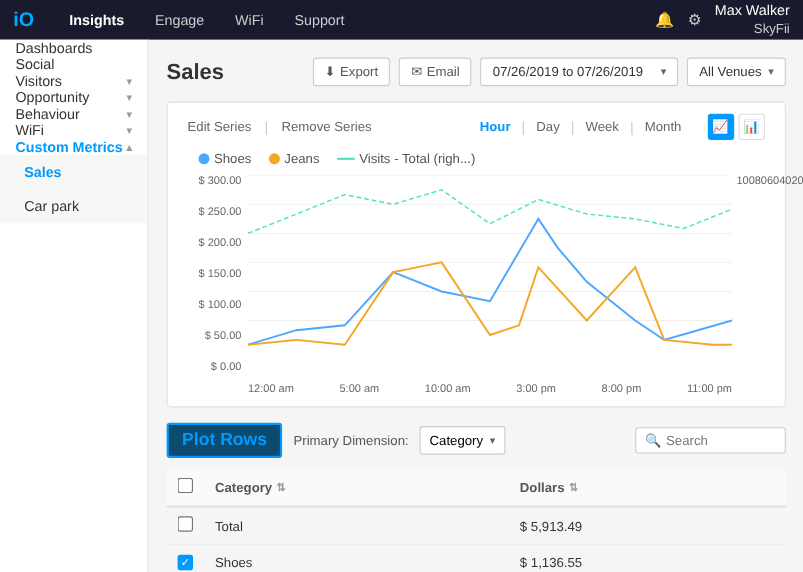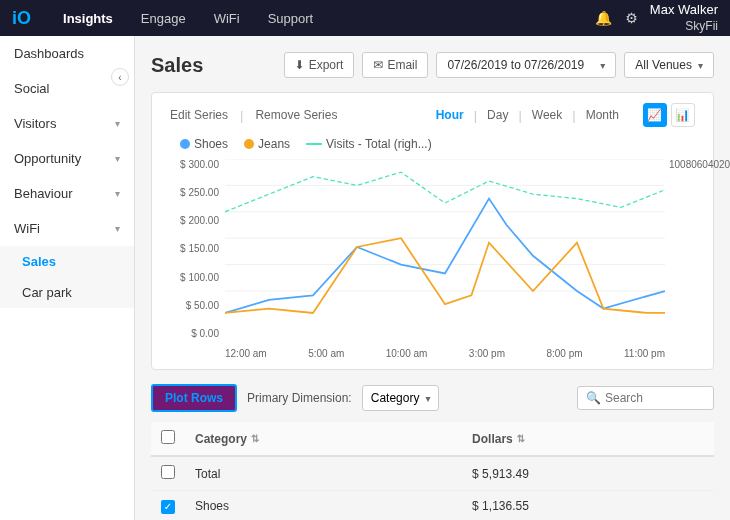--- a/index.html
+++ b/index.html
@@ -14,21 +14,21 @@
     .top-nav .nav-right { display: flex; align-items: center; gap: 12px; }
     .top-nav .nav-icon { color: #ccc; font-size: 14px; cursor: pointer; }
     .top-nav .user-info { color: #ccc; font-size: 12px; text-align: right; line-height: 1.3; }
     .top-nav .user-info .username { color: #fff; font-size: 13px; }
 
     
     .main-layout { display: flex; flex: 1; overflow: hidden; }
 
     
     .sidebar { width: 135px; background: #fff; border-right: 1px solid #e0e0e0; display: flex; flex-direction: column; overflow-y: auto; flex-shrink: 0; }
-    .sidebar-item { padding: 10px 14px; color: #333; cursor: pointer; display: flex; justify-content: space-between; align-items: center; font-size: 13px; border-bottom: none; }
+    .sidebar-item { padding: 0 14px; color: #333; cursor: pointer; display: flex; justify-content: space-between; align-items: center; font-size: 13px; border-bottom: none; }
     .sidebar-item.active { color: #0099ff; font-weight: 600; }
     .sidebar-item .chevron { color: #999; font-size: 10px; }
     .sidebar-section { background: #f7f7f7; }
     .sidebar-sub { padding: 8px 14px 8px 22px; color: #333; cursor: pointer; font-size: 13px; }
     .sidebar-sub.active { color: #0099ff; font-weight: 600; }
 
     
     .content { flex: 1; overflow-y: auto; padding: 16px; position: relative; }
 
     
@@ -57,21 +57,21 @@
     .legend-dot { width: 10px; height: 10px; border-radius: 50%; }
 
     .chart-wrap { position: relative; height: 200px; }
     .y-axis-left { position: absolute; left: 0; top: 0; bottom: 20px; width: 55px; display: flex; flex-direction: column; justify-content: space-between; align-items: flex-end; padding-right: 6px; font-size: 10px; color: #666; }
     .y-axis-right { position: absolute; right: 0; top: 0; bottom: 20px; width: 30px; display: flex; flex-direction: row; justify-content: space-between; align-items: flex-start; padding-left: 4px; font-size: 10px; color: #666; text-align: right; }
     .x-axis { position: absolute; bottom: 0; left: 55px; right: 30px; display: flex; justify-content: space-between; font-size: 10px; color: #666; }
     .chart-svg-area { position: absolute; left: 55px; right: 30px; top: 0; bottom: 20px; }
 
     
     .table-controls { display: flex; align-items: center; gap: 10px; margin-bottom: 10px; }
-    .btn-plot { padding: 5px 12px; background: #701a75; border: 2px solid #0099ff; color: #0099ff; border-radius: 3px; cursor: pointer; font-size: 12px; font-weight: 600; }
+    .btn-plot { padding: 5px 12px; background: #0c4a6e; border: 2px solid #0099ff; color: #0099ff; border-radius: 3px; cursor: pointer; font-size: 16px; font-weight: 600; }
     .dimension-label { font-size: 12px; color: #555; }
     .dimension-select { display: flex; align-items: center; padding: 5px 8px; background: #fff; border: 1px solid #ccc; border-radius: 3px; cursor: pointer; font-size: 12px; gap: 6px; }
     .search-box { margin-left: auto; display: flex; align-items: center; border: 1px solid #ccc; border-radius: 3px; padding: 4px 8px; background: #fff; gap: 4px; }
     .search-box input { border: none; outline: none; font-size: 12px; width: 100px; }
     .search-icon-sm { color: #999; font-size: 12px; }
 
     .data-table { width: 100%; border-collapse: collapse; font-size: 12px; }
     .data-table th { padding: 8px 10px; text-align: left; border-bottom: 2px solid #e0e0e0; color: #555; font-weight: 600; background: #fafafa; }
     .data-table td { padding: 8px 10px; border-bottom: 1px solid #eee; color: #333; }
     .data-table .check-col { width: 24px; }
@@ -118,20 +118,24 @@
       <span>Opportunity</span>
       <span class="chevron">▾</span>
     </div>
     <div class="sidebar-item">
       <span>Behaviour</span>
       <span class="chevron">▾</span>
     </div>
     <div class="sidebar-item">
       <span>WiFi</span>
       <span class="chevron">▾</span>
+    </div>
+    <div class="sidebar-item active">
+      <span>Custom Metrics</span>
+      <span class="chevron">▴</span>
     </div>
     <div class="sidebar-section">
       <div class="sidebar-sub active">Sales</div>
       <div class="sidebar-sub">Car park</div>
     </div>
 
     <div style="position:relative;height:0;">
       <div style="position:absolute;left:111px;top:-240px;background:#fff;border:1px solid #ddd;border-radius:50%;width:18px;height:18px;display:flex;align-items:center;justify-content:center;cursor:pointer;font-size:10px;color:#666;z-index:10;">‹</div>
     </div>
   </div>

